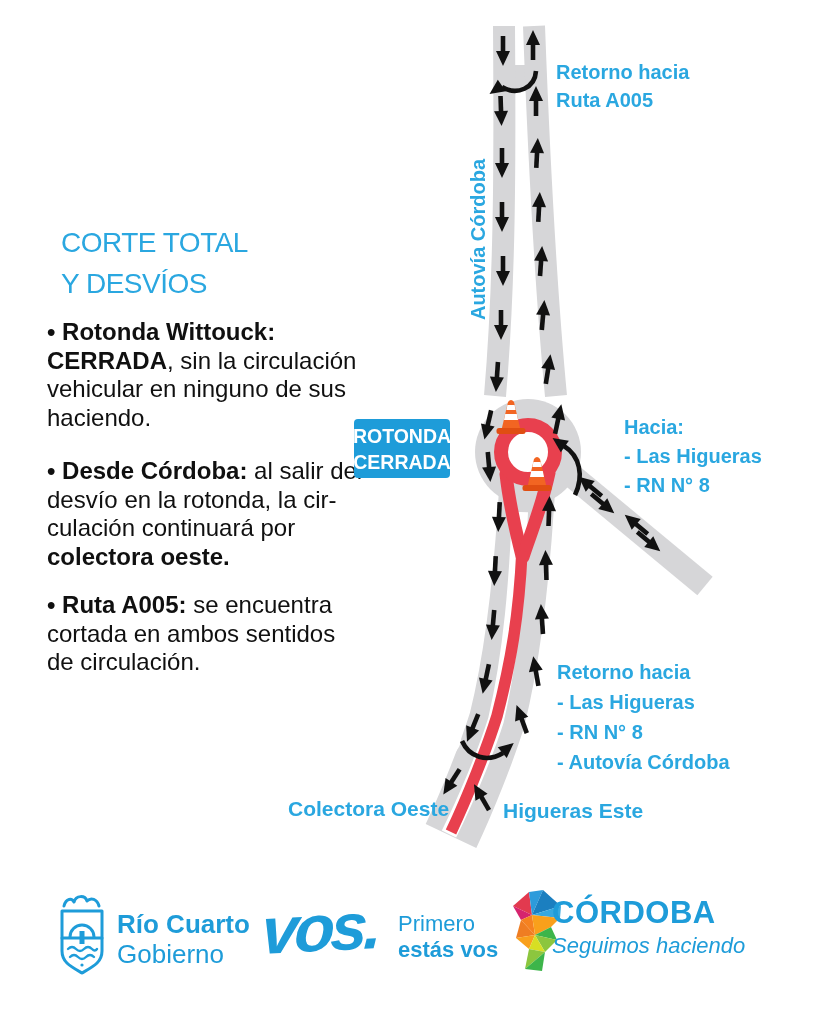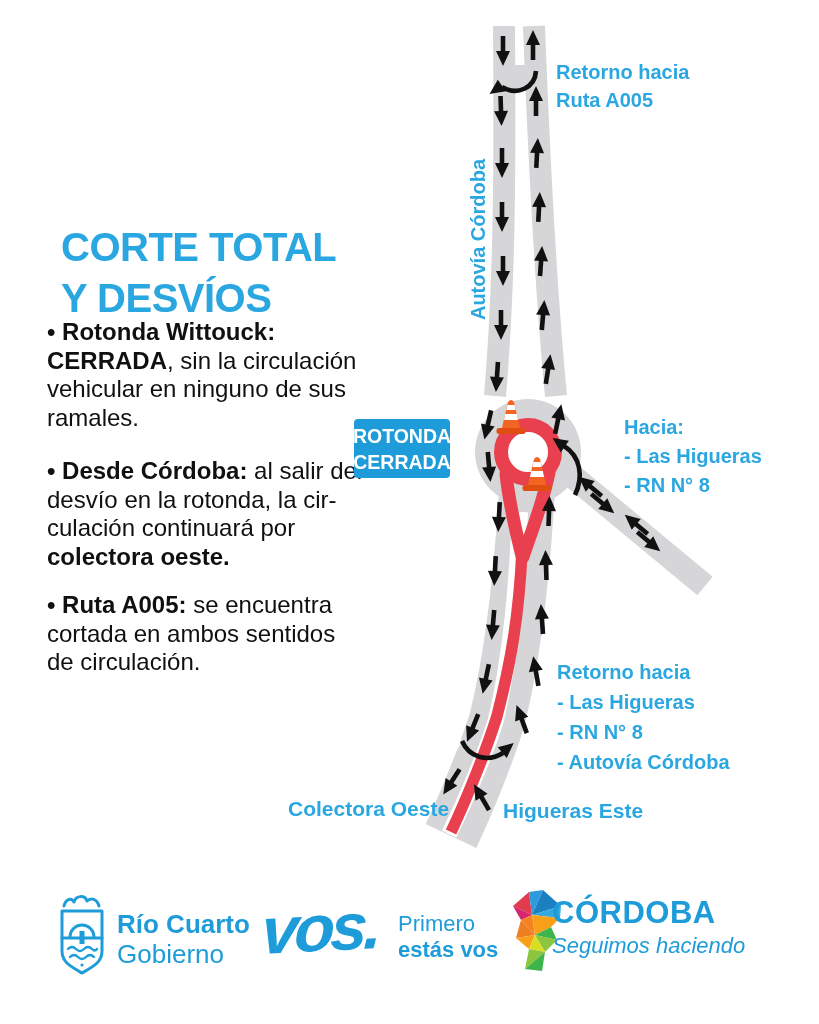--- a/index.html
+++ b/index.html
@@ -6,21 +6,21 @@
     --accent:#2aa7e0; --logo-blue:#1e9cd9; --box-bg:#1e9cd9; --ink:#101010;
   }
   *{margin:0;padding:0;box-sizing:border-box;}
   html,body{background:#fff;}
   body{font-family:"Liberation Sans","DejaVu Sans",sans-serif;}
   .canvas{position:relative;width:819px;height:1024px;background:#fff;overflow:hidden;}
   .abs{position:absolute;}
   .pre{white-space:pre-line;}
   .accent{color:var(--accent);}
 
-  .title{left:61px;top:222px;font-size:40px;line-height:51px;font-weight:bold;letter-spacing:-.5px;}
+  .title{left:61px;top:222px;font-size:28px;line-height:41px;font-weight:normal;letter-spacing:-.5px;}
   .para{left:47px;width:345px;font-size:24px;line-height:28.5px;color:var(--ink);white-space:pre-wrap;}
   .para b{font-weight:bold;}
   .p1{top:318px;} .p2{top:457px;} .p3{top:591px;}
 
   .diag-label{font-weight:bold;font-size:20px;line-height:29px;color:var(--accent);}
   .lbl-retorno-top{left:556px;top:58px;line-height:28px;}
   .lbl-autovia{left:393px;top:225px;width:170px;text-align:center;transform:rotate(-90deg);}
   .lbl-hacia{left:624px;top:413px;}
   .lbl-retorno-bottom{left:557px;top:657px;line-height:30px;}
   .lbl-oeste{left:288px;top:794px;font-size:21px;}
@@ -136,21 +136,21 @@
       <path d="M 462,741 C 469,757 487,763 503,753" fill="none" stroke="#111" stroke-width="4.6"></path>
       <use href="#head" transform="translate(503,752) rotate(50)"></use>
     </g>
   </svg>
 
   <div class="abs title accent pre">CORTE TOTAL
 Y DESVÍOS</div>
   <p class="abs para p1"><b>• Rotonda Wittouck:
 CERRADA</b><span>, sin la circulación
 vehicular en ninguno de sus
-ramales.</span></p>
+haciendo.</span></p>
   <p class="abs para p2"><b>• Desde Córdoba:</b><span> al salir del
 desvío en la rotonda, la cir-
 culación continuará por
 </span><b>colectora oeste.</b></p>
   <p class="abs para p3"><b>• Ruta A005:</b><span> se encuentra
 cortada en ambos sentidos
 de circulación.</span></p>
 
   <div class="abs diag-label pre lbl-retorno-top">Retorno hacia
 Ruta A005</div>

